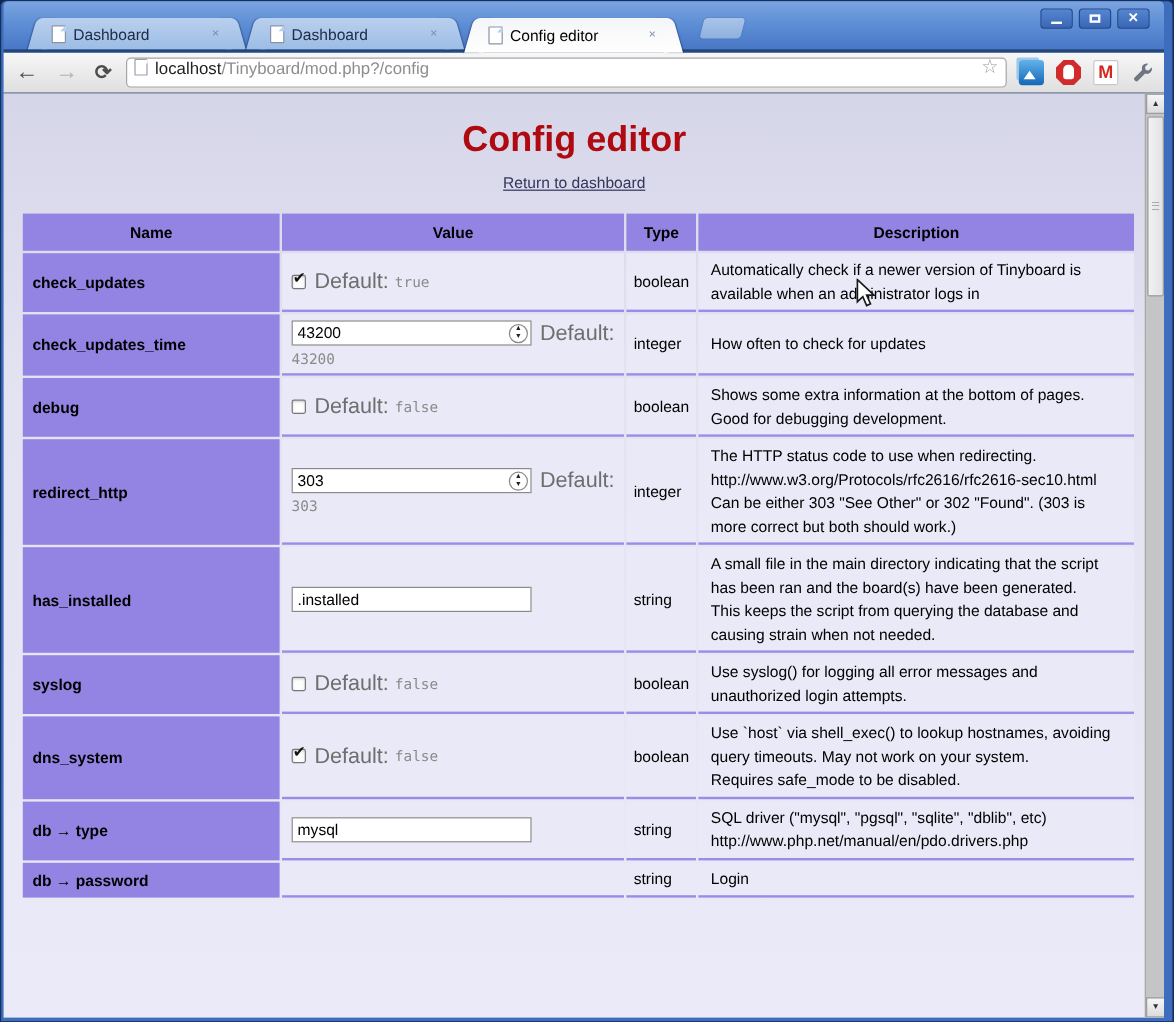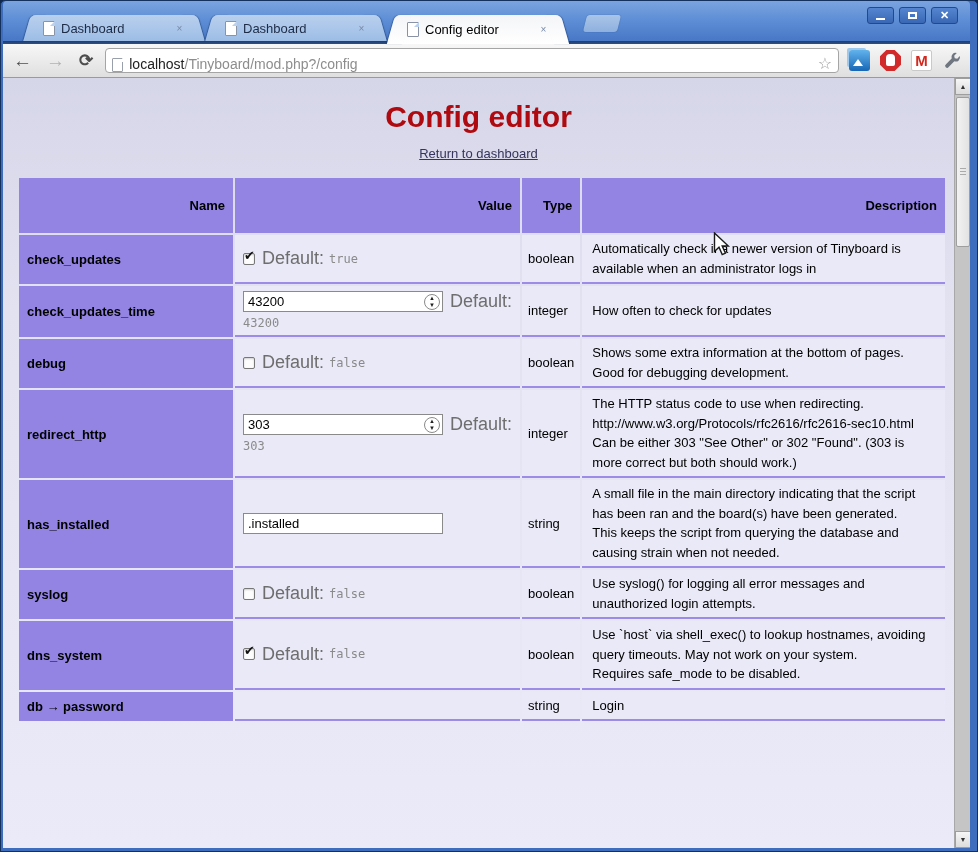--- a/index.html
+++ b/index.html
@@ -49,21 +49,21 @@
 
   
   .toolbar { height:34px; background:linear-gradient(#f7f7f7,#dfdfdf);
              border-bottom:1px solid #9a9a9a; display:flex; align-items:center;
              padding:0 8px; gap:10px; }
   .nav-btn { font-size:19px; font-weight:bold; color:#4d4d4d; line-height:1; cursor:pointer;
              padding:0 2px; }
   .nav-btn.disabled { color:#b2b2b2; cursor:default; }
   .nav-btn.reload { font-size:17px; }
   .omnibox { flex:1; height:25px; background:#fff; border:1px solid #a5a5a5; border-radius:4px;
-             display:flex; align-items:flex-end; padding:0 6px; gap:6px; cursor:text; }
+             display:flex; align-items:flex-start; padding:0 6px; gap:6px; cursor:text; }
   .page-ico { width:11px; height:14px; background:#fff; border:1px solid #9aa0ab; border-radius:1px; position:relative; flex:0 0 auto; }
   .page-ico::after { content:""; position:absolute; right:-1px; top:-1px;
              border-style:solid; border-width:0 4px 4px 0;
              border-color:transparent #fff transparent #9aa0ab; transform:rotate(90deg); }
   .url { flex:1; font-size:14px; white-space:nowrap; overflow:hidden; }
   .url .host { color:#222; }
   .url .path { color:#8d8d8d; }
   .star { font-size:16px; color:#9b9b9b; cursor:pointer; line-height:1; }
   .ext-icon { width:21px; height:21px; flex:0 0 auto; cursor:pointer; position:relative; }
   .ico-shots { background:linear-gradient(#62b2ec,#1667b5); border-radius:3px; box-shadow:-3px -3px 0 -1px #9fc9ec; }
@@ -82,21 +82,21 @@
   .page { position:relative; height:770px;
           background:linear-gradient(#d6d6e9 0%, #e2e2f1 30%, #eaeaf8 100%);
           overflow:hidden; padding-right:16px; }
   .page-inner { padding:14px 14px 0 14px; }
   h1.page-title { text-align:center; font-size:30px; font-weight:bold; color:#af0a0f; margin-top:8px; }
   .return-wrap { text-align:center; margin:10px 0 14px 0; }
   a.return-link { font-size:13px; color:#34345c; text-decoration:underline; cursor:pointer; }
 
   table.config { width:930px; border-collapse:separate; border-spacing:2px; }
   th { background:#9384e4; font-size:13px; font-weight:bold; color:#000;
-       text-align:right; padding:20px 8px; }
+       text-align:center; padding:8px 8px; }
   td.name-cell { background:#9384e4; font-size:13px; font-weight:bold; color:#000;
        padding:6px 8px; vertical-align:middle; }
   td.value-cell, td.type-cell, td.desc-cell { background:#e9e9f7;
        border-bottom:2px solid #9c8ce8; vertical-align:middle; }
   td.value-cell { padding:5px 8px; }
   td.type-cell  { font-size:13px; padding:4px 6px; }
   td.desc-cell  { font-size:13px; padding:4px 10px; line-height:1.5; }
 
   .cbrow { display:flex; align-items:center; }
   .cb { width:12px; height:12px; border:1px solid #777; border-radius:2px; background:#fdfdfd;
@@ -291,20 +291,26 @@
                 <span class="cbrow">
                   <span class="cb checked"></span>
                   <span class="def-label">Default:</span>
                   <span class="mono defval">false</span>
                 </span>
               </td>
     <td class="type-cell">boolean</td>
     <td class="desc-cell">Use `host` via shell_exec() to lookup hostnames, avoiding query timeouts. May not work on your system.<br>Requires safe_mode to be disabled.</td>
   </tr>
             <tr>
+    <td class="name-cell">db → type</td>
+    <td class="value-cell"><input class="txt" value="mysql" style=""></td>
+    <td class="type-cell">string</td>
+    <td class="desc-cell">SQL driver ("mysql", "pgsql", "sqlite", "dblib", etc)<br>http://www.php.net/manual/en/pdo.drivers.php</td>
+  </tr>
+            <tr>
     <td class="name-cell">db → password</td>
     <td class="value-cell"></td>
     <td class="type-cell">string</td>
     <td class="desc-cell">Login</td>
   </tr>
           </tbody>
       </table>
     </div>
 
     <div class="scrollbar">

